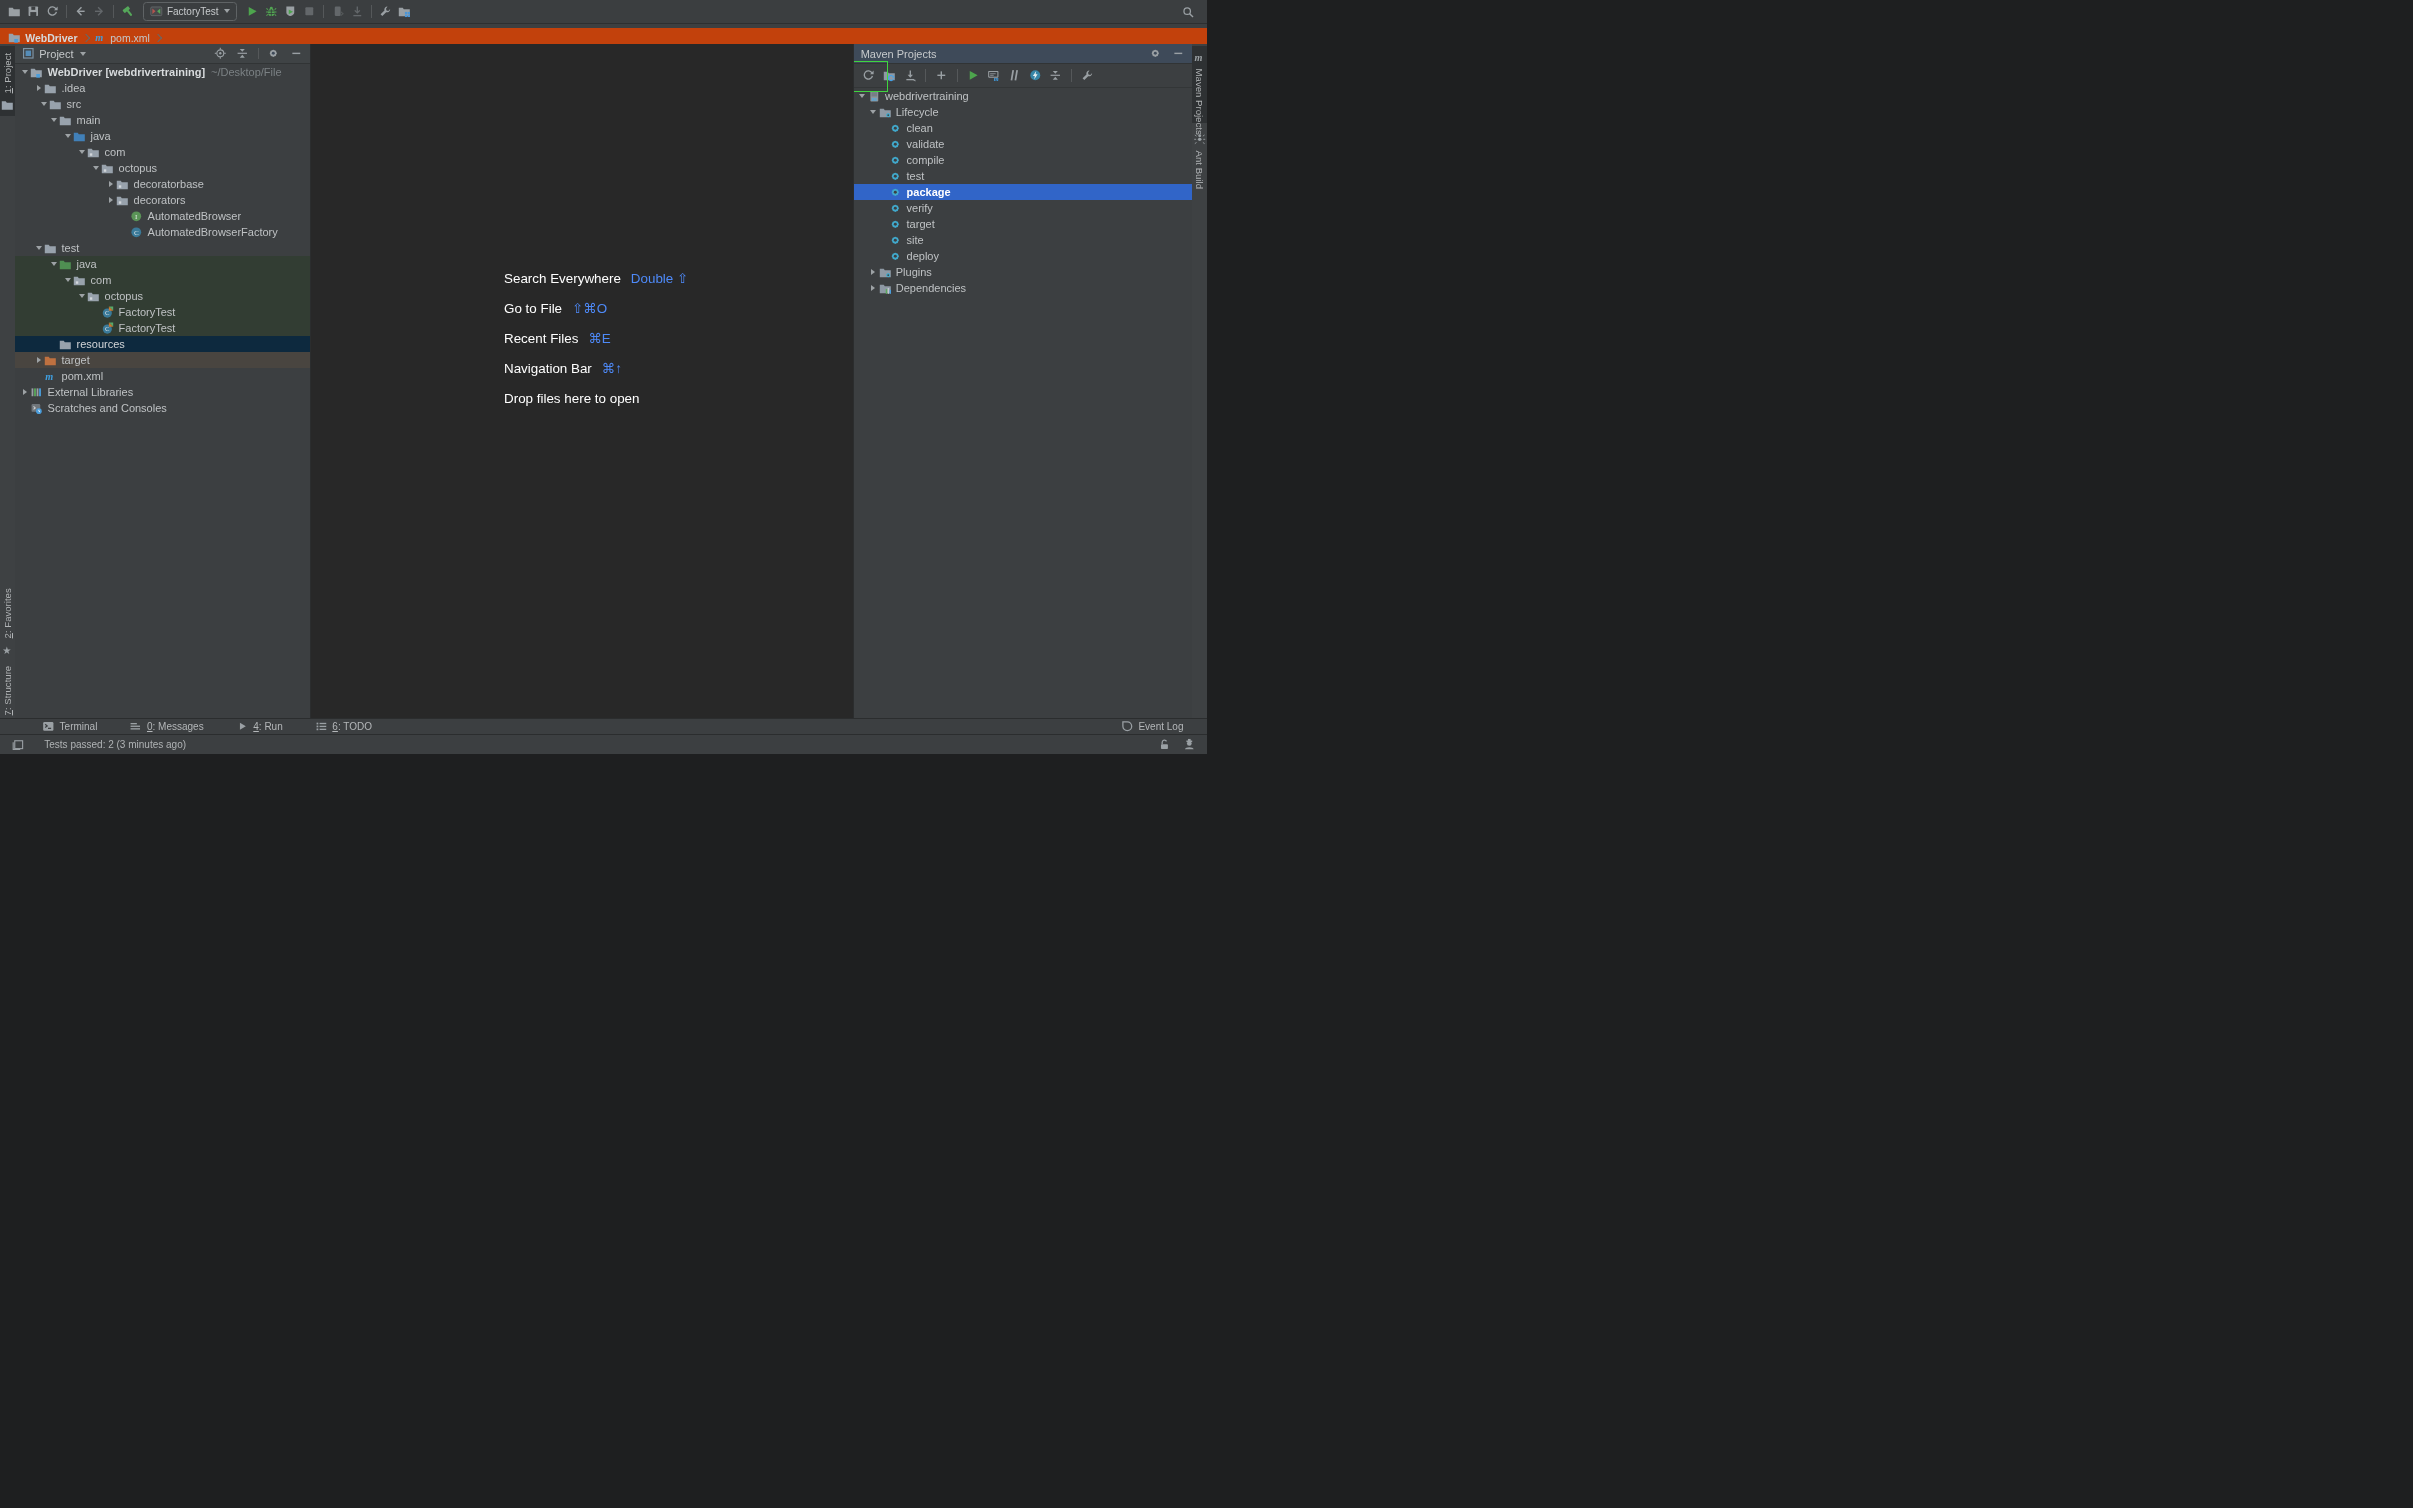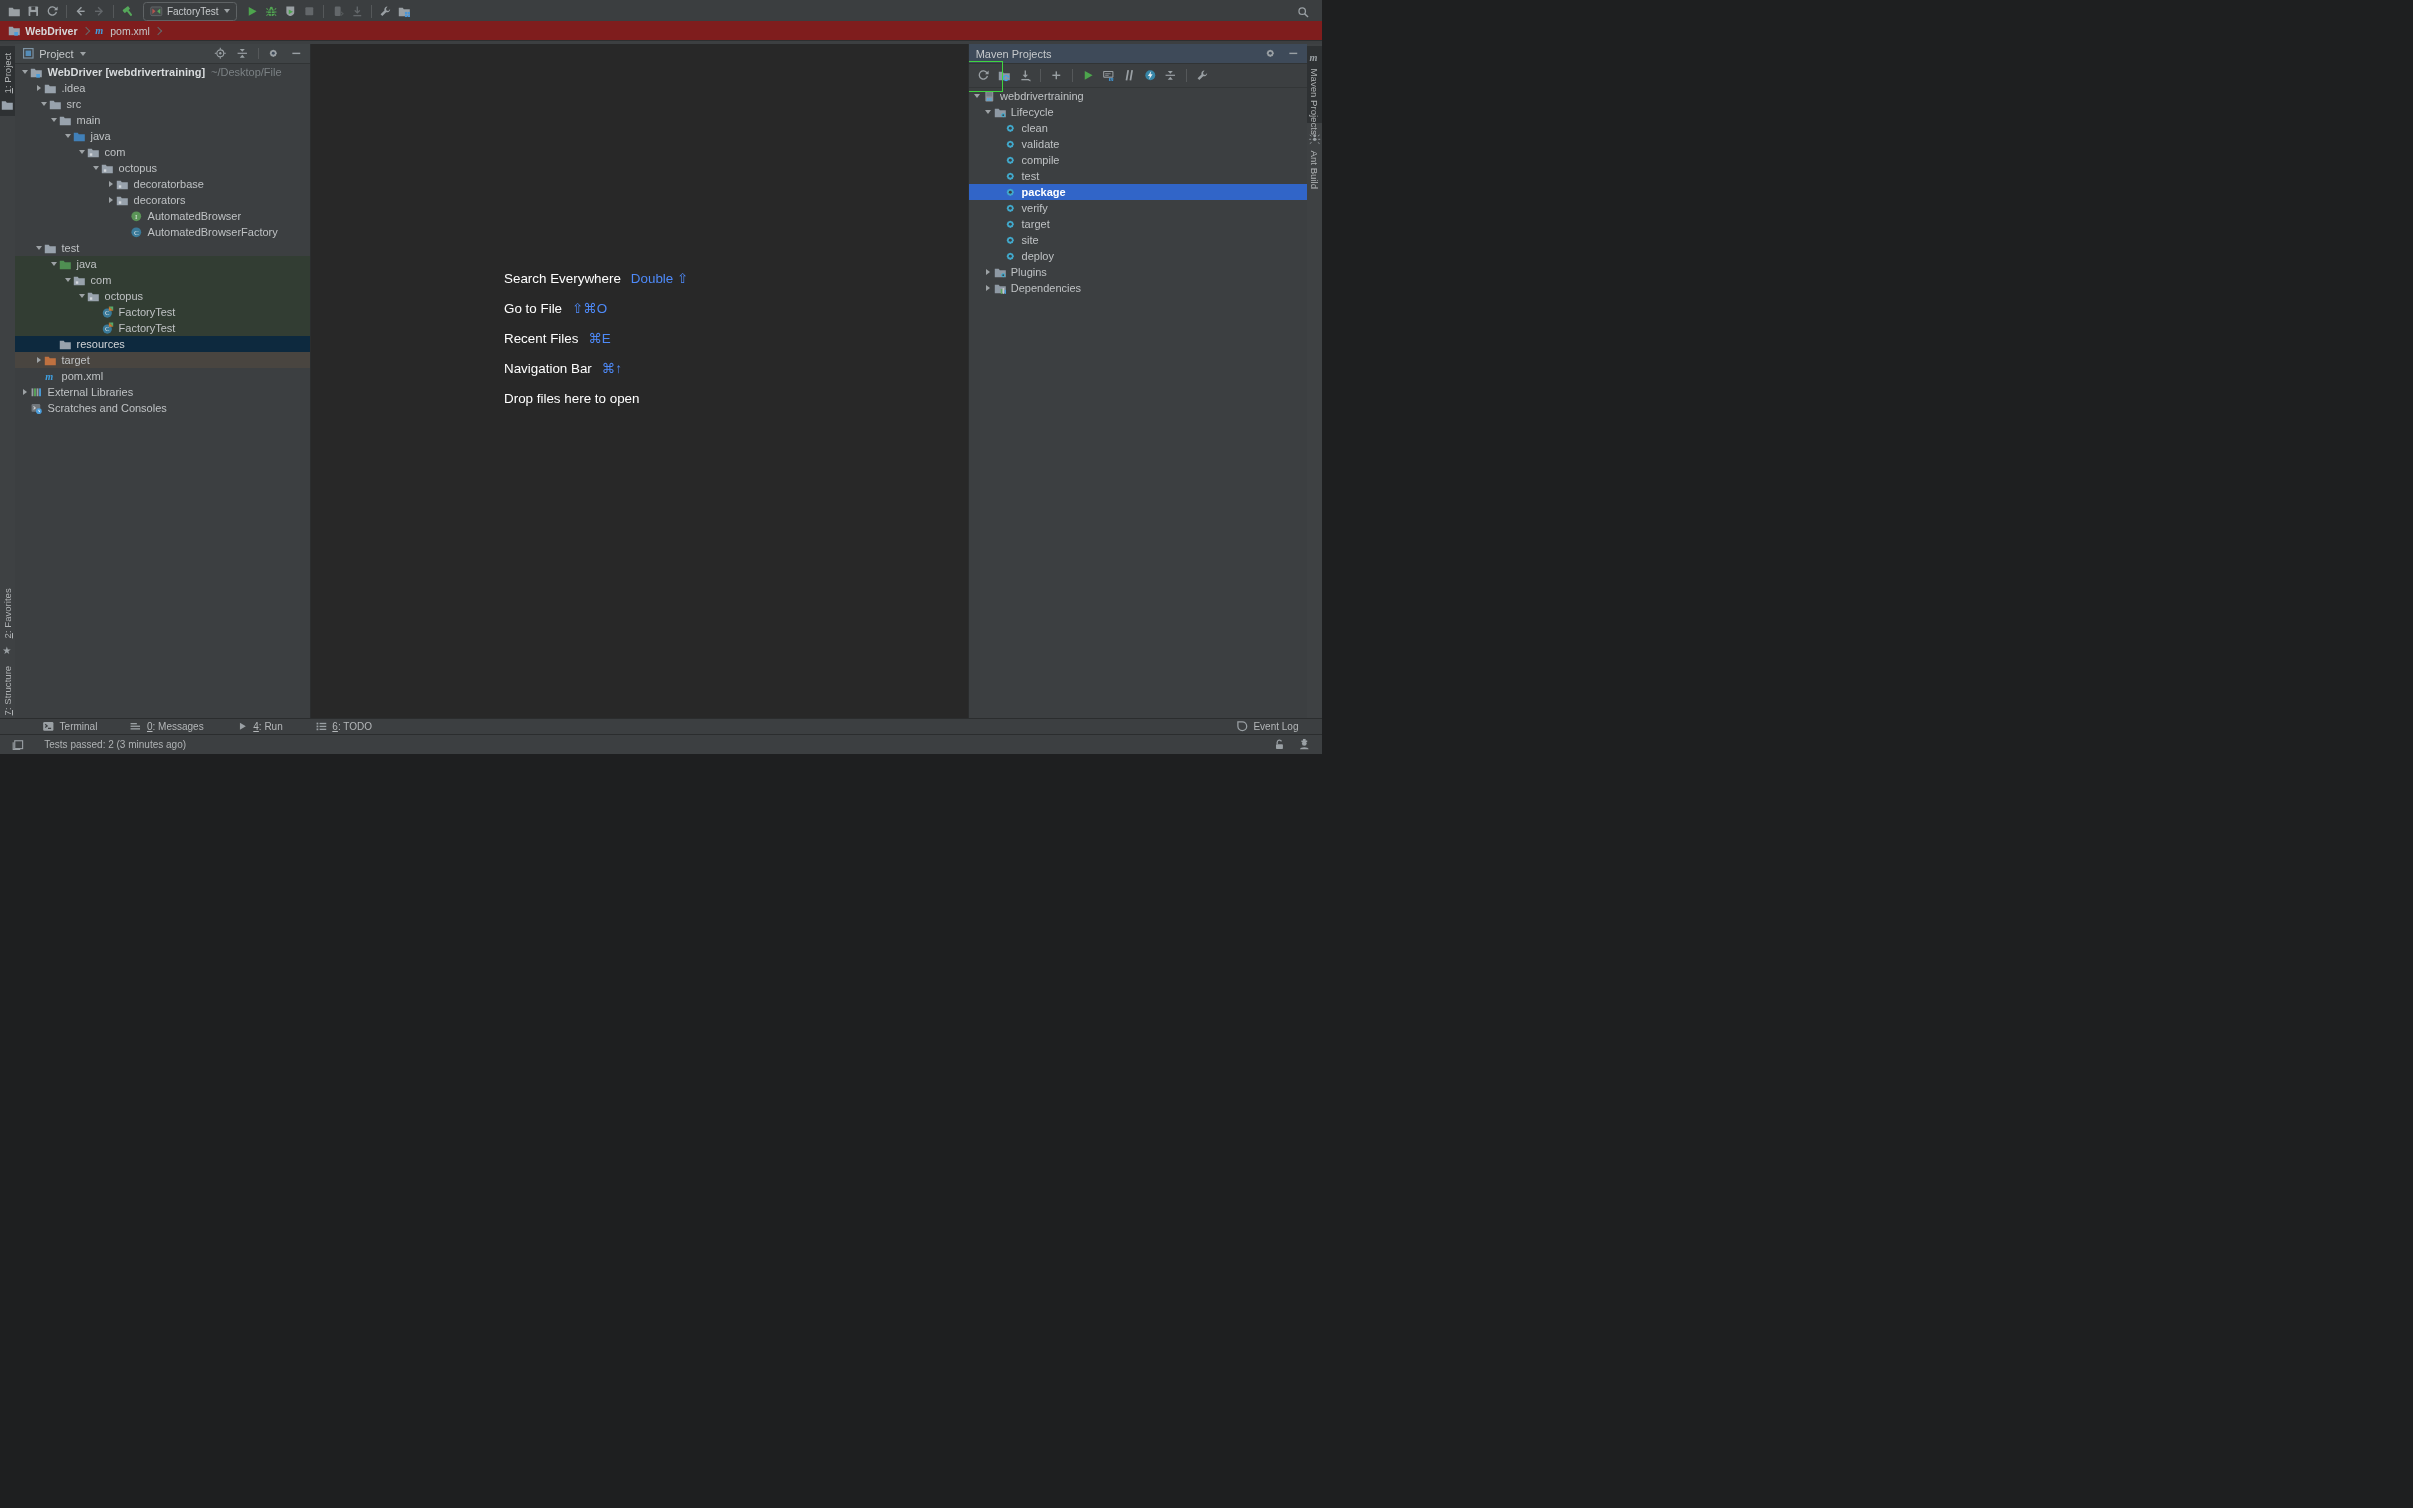--- a/index.html
+++ b/index.html
@@ -1,29 +1,29 @@
 <!DOCTYPE html>
 <html style="font-size:13.4px"><head>
 <meta charset="utf-8">
 <style>
   html,body{margin:0;padding:0;background:#1e1f20;}
-  .window{position:relative;width:1322px;height:754px;background:#3c3f41;overflow:hidden;
+  .window{position:relative;width:1207px;height:754px;background:#3c3f41;overflow:hidden;
           font-family:"Liberation Sans",sans-serif;font-size:11px;color:#bfc2c4;}
   
   .toolbar{position:absolute;left:0;top:0;right:0;height:23.5px;background:#3b3e40;
            border-bottom:0.8px solid #2d2f30;display:flex;align-items:center;padding-left:5px;box-sizing:border-box;}
   .tb-btn{width:19px;height:18.4px;display:flex;align-items:center;justify-content:center;flex:none;}
   .tb-sep{width:0.8px;height:13.4px;background:#55585a;margin:0 4.2px;flex:none;}
   .combo{height:17px;border:0.8px solid #5f6365;border-radius:3.4px;display:flex;align-items:center;
          gap:4.2px;padding:0 5.9px;margin:0 5.9px;color:#c7cacc;font-size:10px;flex:none;}
   .dd-arrow{width:0;height:0;border-left:3.4px solid transparent;border-right:3.4px solid transparent;
             border-top:4.2px solid #9da2a5;margin-left:1.7px;}
   .search-btn{position:absolute;right:10px;top:3.4px;width:17px;height:17px;display:flex;align-items:center;justify-content:center;}
   
-  .navbar{position:absolute;left:0;top:21px;right:0;height:20px;background:#7f1d1d;
+  .navbar{position:absolute;left:0;top:28px;right:0;height:20px;background:#c2410c;
           border-bottom:0.8px solid #2d2f30;display:flex;align-items:center;padding-left:8.4px;box-sizing:border-box;font-size:10.5px;}
   .crumb{display:flex;align-items:center;gap:4.2px;color:#c4c7c9;}
   .crumb .clabel.b{font-weight:bold;color:#d6d9db;}
   .chev{width:5px;height:5px;border-top:1.7px solid #65696b;border-right:1.7px solid #65696b;
         transform:rotate(45deg);margin:0 5px;flex:none;}
   
   .stripe{position:absolute;top:44px;bottom:36px;width:15px;background:#3e4143;}
   .stripe.left{left:0;border-right:0.8px solid #2d2f30;}
   .stripe.right{right:0;border-left:0.8px solid #2d2f30;}
   .stripe-btn{position:absolute;left:0;width:15px;overflow:visible;}

